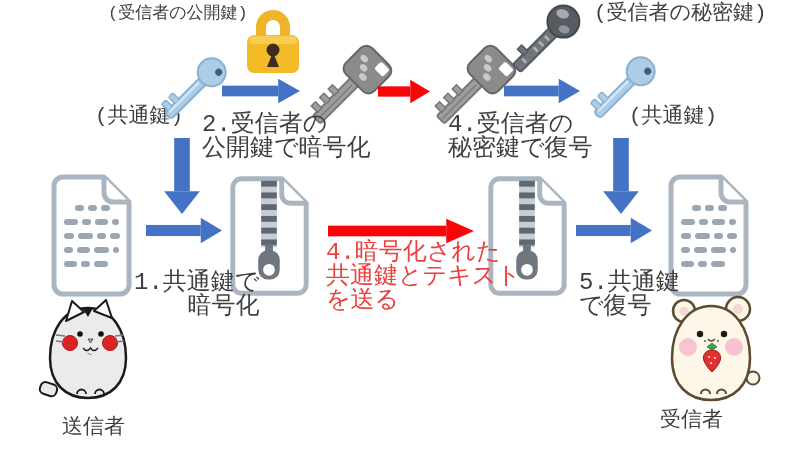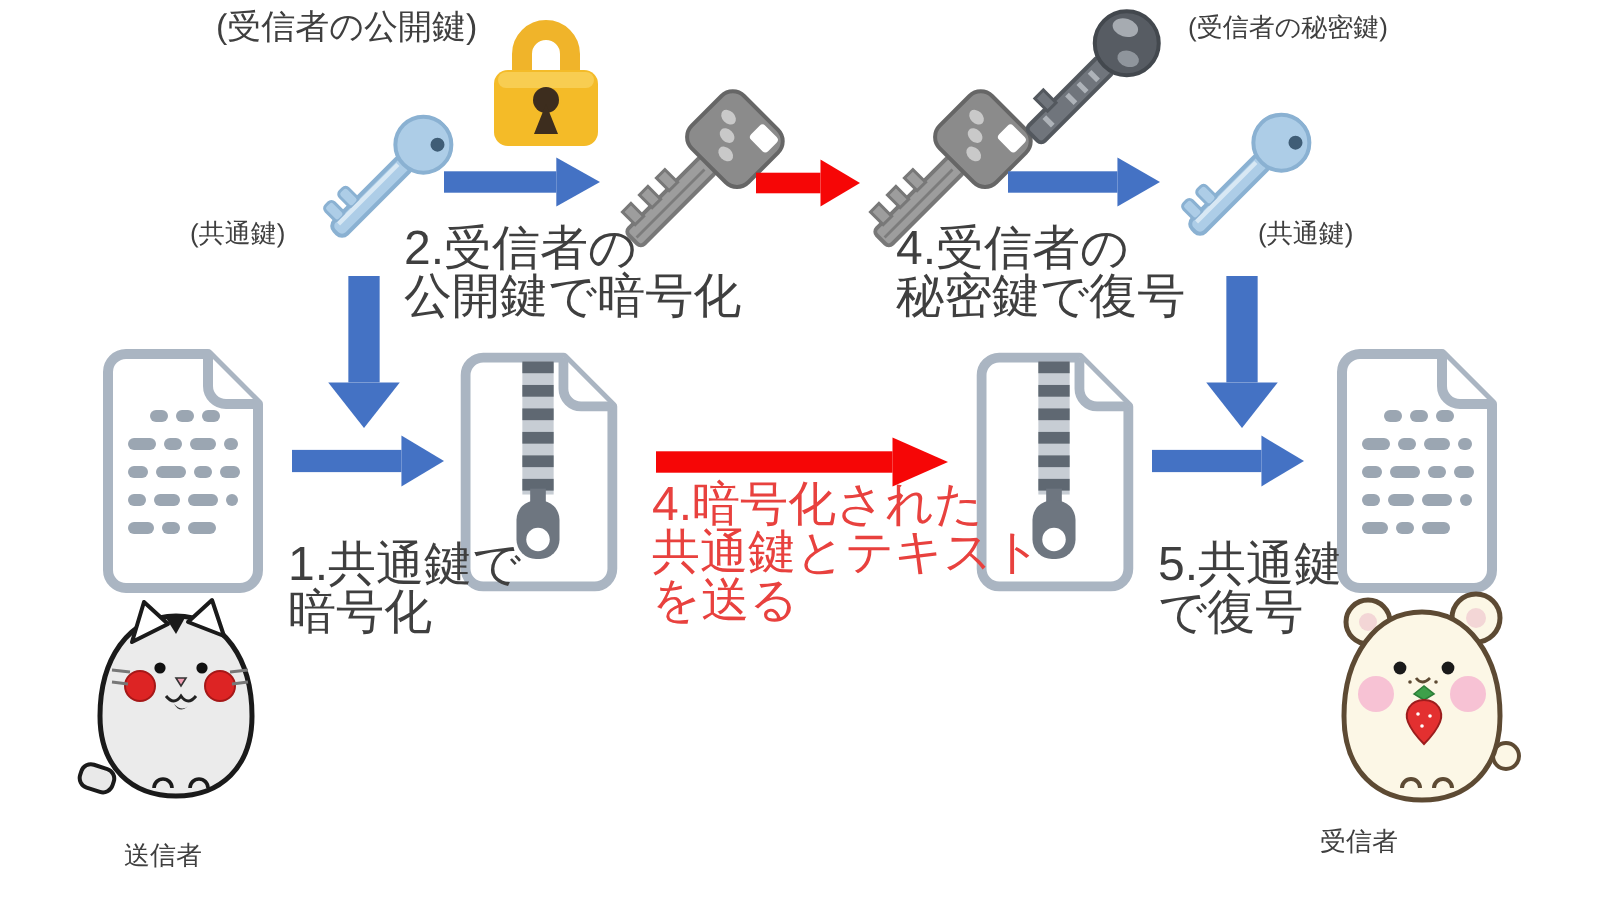--- a/index.html
+++ b/index.html
@@ -1,20 +1,20 @@
 <!DOCTYPE html>
 <html><head>
 <meta charset="utf-8">
 <style>
   html,body{margin:0;padding:0;background:#fff;}
   #stage{
     position:relative;width:800px;height:438px;background:#ffffff;overflow:hidden;
-    font-family:Liberation Sans, sans-serif;
+    font-family:Liberation Mono, monospace;
   }
-  .lbl{position:absolute;color:#3f3f3f;font-size:13px;white-space:nowrap;line-height:19px;}
+  .lbl{position:absolute;color:#3f3f3f;font-size:21px;white-space:nowrap;line-height:19px;}
   .step{position:absolute;color:#3f3f3f;font-size:24px;line-height:24px;white-space:pre-line;}
   .step.red{color:#e8413e;}
   .arrow{position:absolute;}
   .arrow svg{display:block;width:100%;height:100%;}
   .fill-blue{fill:#4472c4;}
   .fill-red{fill:#f60606;}
   .icon{position:absolute;display:flex;align-items:center;justify-content:center;}
   .icon svg{display:block;}
   .rot45{transform:rotate(45deg);}
 </style>
@@ -243,21 +243,21 @@
           <rect x="32" y="75" width="13" height="6" rx="3"></rect>
           <rect x="49" y="75" width="15" height="6" rx="3"></rect>
           <rect x="68" y="75" width="6" height="6" rx="3"></rect>
         <rect x="19" y="89" width="13" height="6" rx="3"></rect>
           <rect x="36" y="89" width="9" height="6" rx="3"></rect>
           <rect x="49" y="89" width="14" height="6" rx="3"></rect>
       </g>
     </svg>
   </div>
 
-  <div class="step" style="left:144px;top:271px;">1.共通鍵で
+  <div class="step" style="left:134px;top:271px;text-align:right;">1.共通鍵で
 暗号化</div>
   <div class="step red" style="left:326px;top:241px;">4.暗号化された
 共通鍵とテキスト
 を送る</div>
   <div class="step" style="left:579px;top:271px;">5.共通鍵
 で復号</div>
 
   <div class="icon" style="left:38px;top:298px;width:100px;height:104px;">
     <svg viewBox="0 0 100 104" width="100" height="104">
       <rect x="2" y="85" width="17" height="12" rx="5" fill="#e9e9e9" stroke="#1a1a1a" stroke-width="2" transform="rotate(18 10 91)"></rect>

